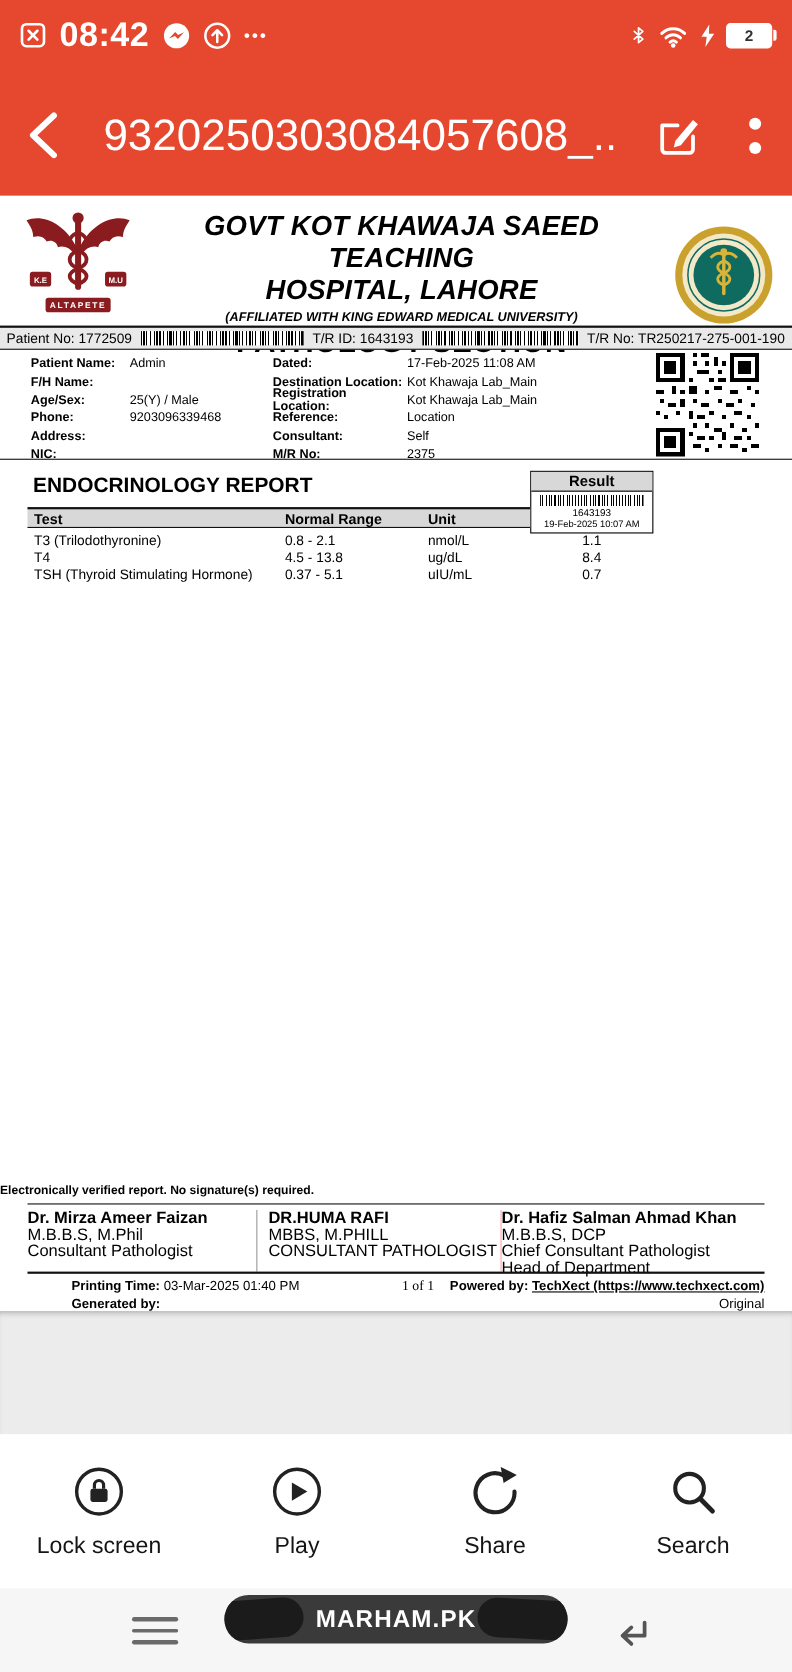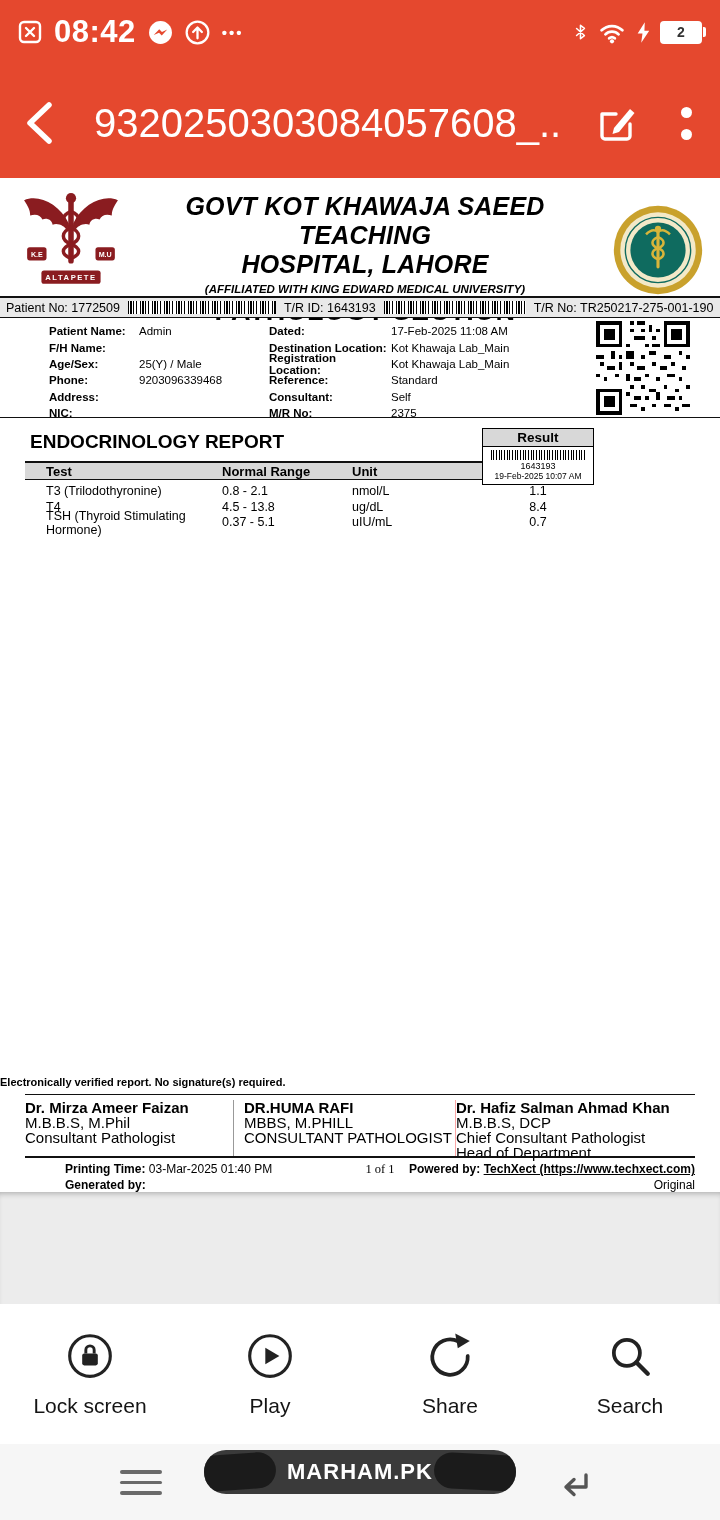--- a/index.html
+++ b/index.html
@@ -33,34 +33,34 @@
   .section-title { font-size:27px; font-weight:bold; margin-top:1px; letter-spacing:.4px; }
 
   .patient-bar { position:absolute; top:118px; left:0; width:100%; height:22px; background:#e9e9e9; border-top:2px solid #111; border-bottom:1px solid #111; display:flex; align-items:center; font-size:12.5px; padding:0 6px; gap:8px; white-space:nowrap; }
   .barcode { height:13px; flex:none; background:repeating-linear-gradient(90deg,#000 0 1px,#fff 1px 2px,#000 2px 4px,#fff 4px 5px,#000 5px 6px,#fff 6px 8px,#000 8px 9px,#fff 9px 12px); }
   .bc1 { width:148px; } .bc2 { width:142px; }
   .tr-no { margin-left:auto; padding-right:14px; }
 
   .patient-details { position:absolute; top:140px; left:0; width:100%; height:100px; border-bottom:1px solid #111; font-size:11.5px; }
   .col-left  { position:absolute; left:28px;  top:5px; }
   .col-right { position:absolute; left:248px; top:5px; }
-  .info-row { display:flex; height:16.4px; align-items:center;margin-left:21px; }
+  .info-row { display:flex; height:16.4px; align-items:center; }
   .col-left  .lbl { width:90px;  font-weight:bold; }
   .col-right .lbl { width:122px; font-weight:bold; }
   .qr { position:absolute; right:30px; top:3px; width:94px; height:94px; }
 
   .report-title { position:absolute; top:253px; left:30px; font-size:19px; font-weight:bold; }
   .result-box { position:absolute; top:250px; left:482px; width:112px; border:1px solid #000; background:#fff; }
   .result-head { background:#d8d8d8; border-bottom:1px solid #000; text-align:center; font-weight:bold; font-size:13.5px; height:18px; line-height:18px; }
   .result-bc { height:10px; margin:3px 8px 1px; background:repeating-linear-gradient(90deg,#000 0 1px,#fff 1px 2px,#000 2px 3px,#fff 3px 5px,#000 5px 6px,#fff 6px 8px); }
   .result-id { font-size:9px; line-height:10px; text-align:center; }
   .result-dt { font-size:8.5px; line-height:11px; text-align:center; padding-bottom:2px; }
 
   .lab-head { position:absolute; top:283px; left:25px; width:457px; height:19px; background:#d8d8d8; border-top:2px solid #111; border-bottom:1px solid #111; font-size:13px; font-weight:bold; display:flex; align-items:center; }
-  .c-test  { padding-left:21px; width:197px; }
+  .c-test  { padding-left:6px; width:234px; }
   .c-range { width:130px; }
   .c-unit  { width:80px; }
   .lab-rows { position:absolute; top:305px; left:25px; width:570px; font-size:12.5px; }
   .lab-row { position:relative; height:15.8px; display:flex; align-items:center; }
   .c-result { position:absolute; left:457px; width:112px; text-align:center; }
 
   .verified { position:absolute; top:898px; left:0; width:100%; text-align:left; font-size:11px; font-weight:bold; }
   .sigs { position:absolute; top:916px; left:25px; right:25px; border-top:1px solid #111; display:flex; padding-top:5px; height:62px; }
   .sig { font-size:15px; line-height:15px; }
   .sig .name { font-weight:bold; }
@@ -233,21 +233,21 @@
         <div class="info-row">
             <span class="lbl">Destination Location:</span>
             <span>Kot Khawaja Lab_Main</span>
           </div>
         <div class="info-row">
             <span class="lbl">Registration Location:</span>
             <span>Kot Khawaja Lab_Main</span>
           </div>
         <div class="info-row">
             <span class="lbl">Reference:</span>
-            <span>Standard</span>
+            <span>Location</span>
           </div>
         <div class="info-row">
             <span class="lbl">Consultant:</span>
             <span>Self</span>
           </div>
         <div class="info-row">
             <span class="lbl">M/R No:</span>
             <span>2375</span>
           </div>
       </div>

